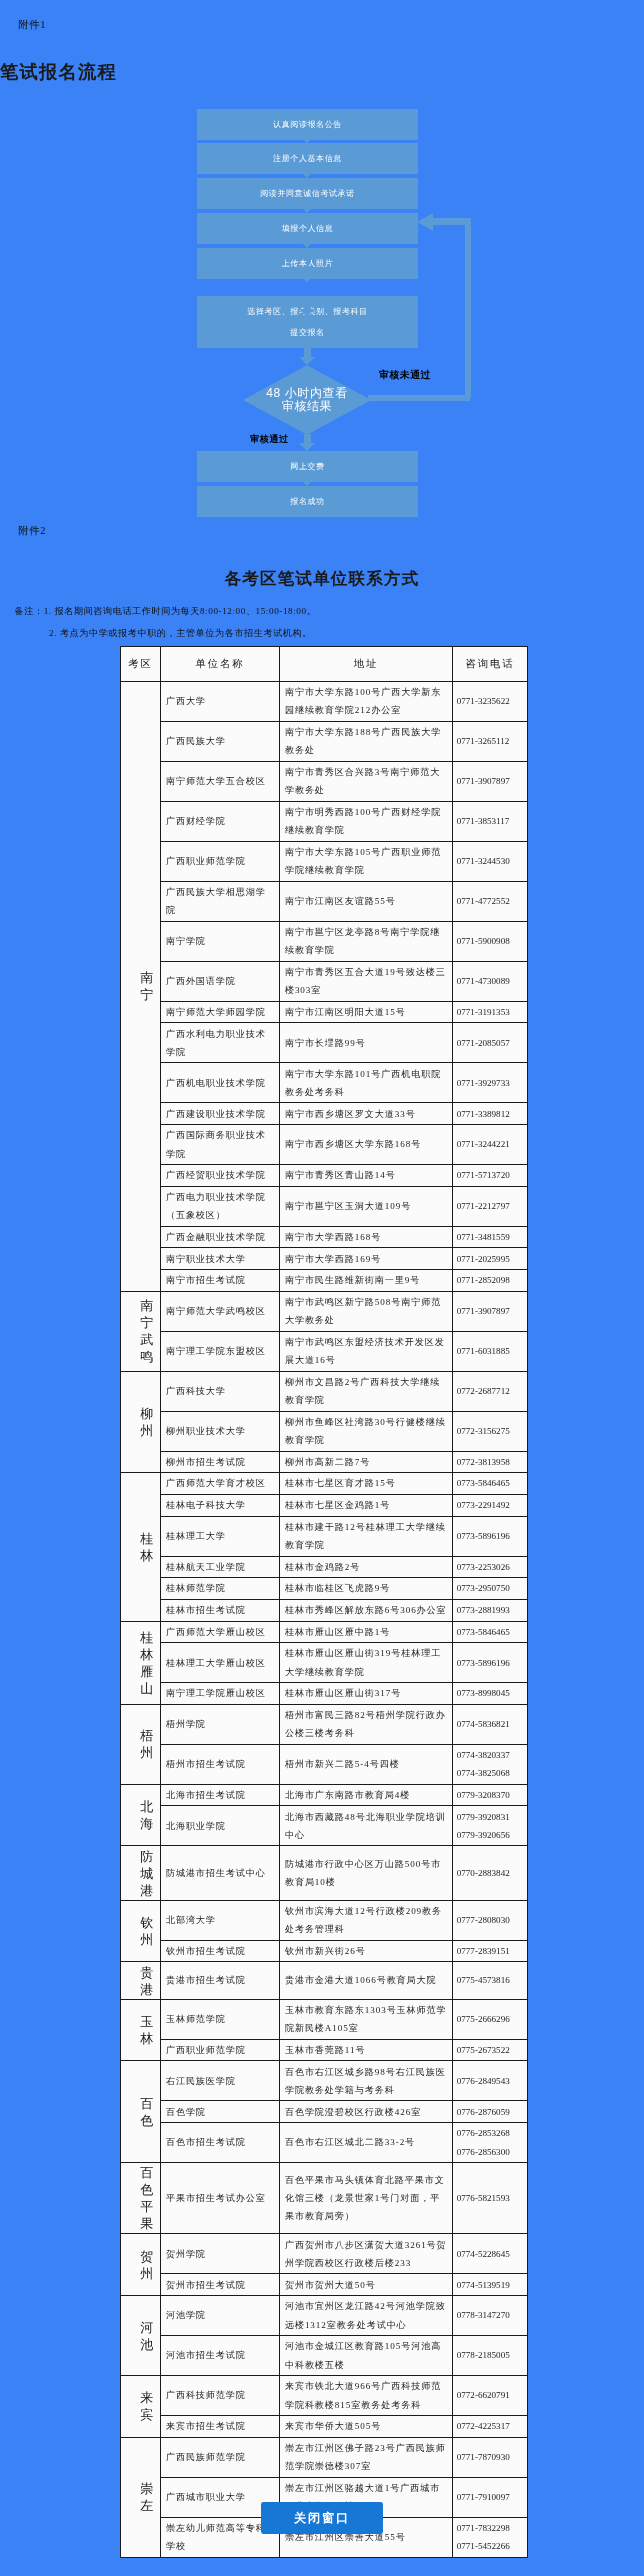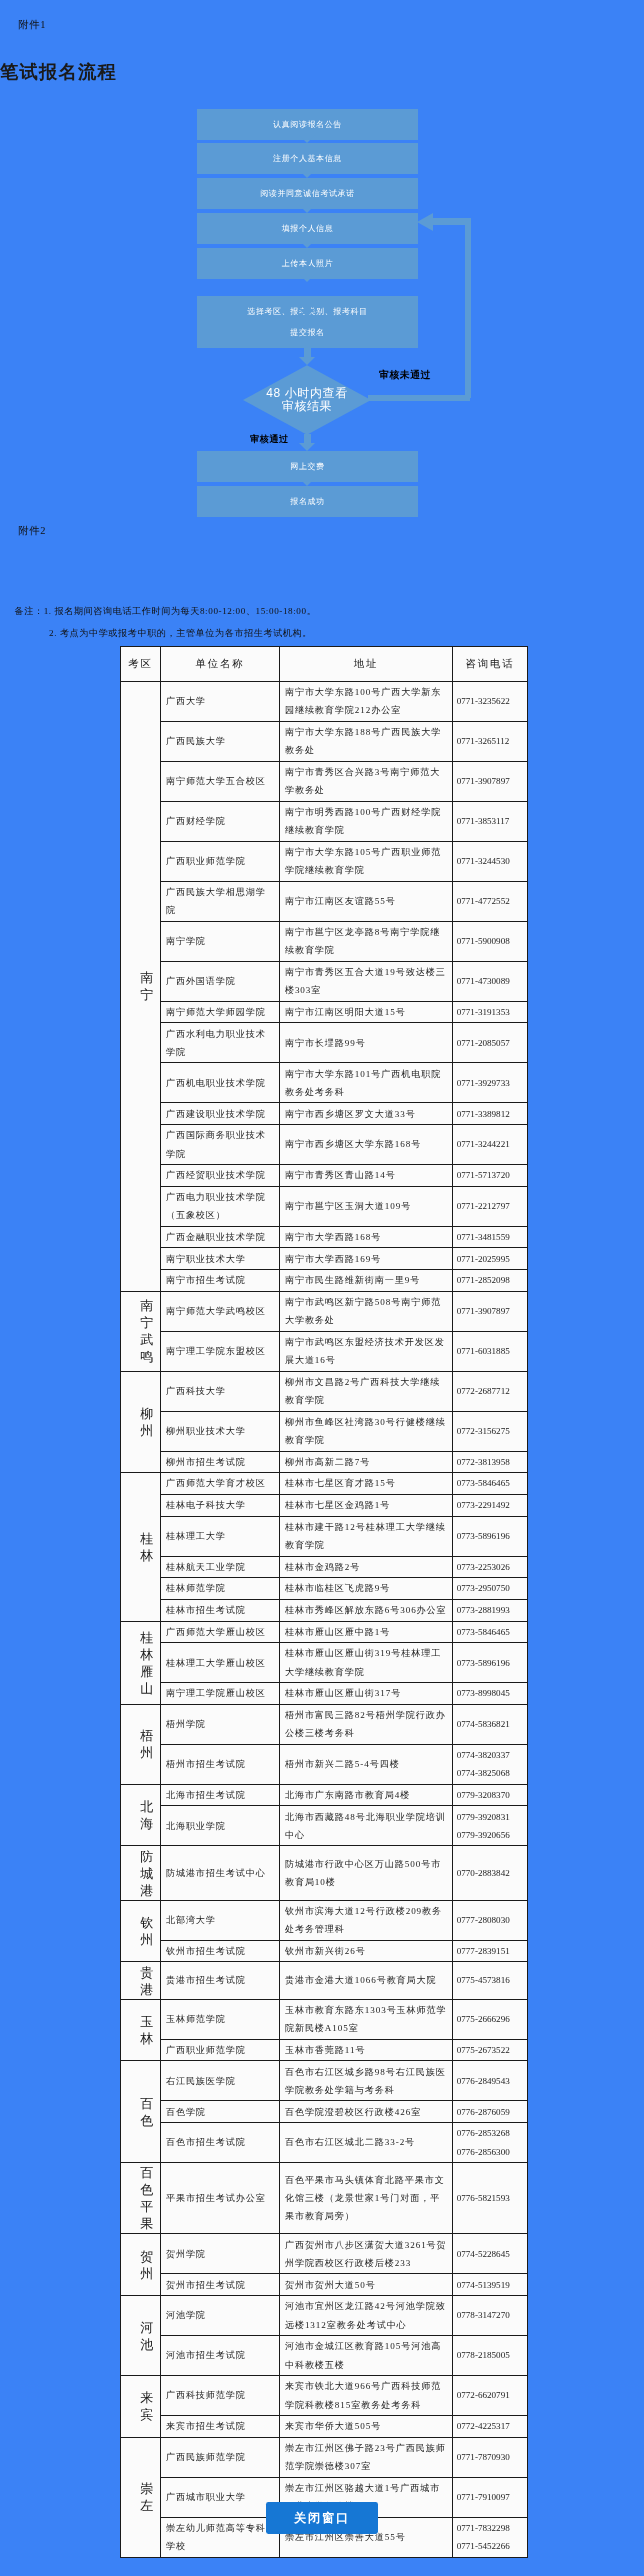--- a/index.html
+++ b/index.html
@@ -52,21 +52,21 @@
   .contact-table th,.contact-table td{border:0.6px solid #1a1a1a;vertical-align:middle;box-sizing:border-box;}
   .contact-table th{height:35px;font-size:10.4px;font-weight:normal;letter-spacing:1.8px;text-align:center;}
   .region-cell{font-size:13px;letter-spacing:3px;text-align:right;padding:1.2px 3.7px;line-height:17px;}
   .unit-cell{font-size:9.1px;letter-spacing:0.9px;padding:1.2px 4.9px;line-height:18.3px;}
   .addr-cell{font-size:9.1px;letter-spacing:0.9px;padding:1.2px 4.9px;line-height:18.3px;}
   .phone-cell{font-size:9.1px;padding:1.2px 3.7px;}
   .phone-line{line-height:18.3px;white-space:nowrap;}
 
   
   .close-btn{position:absolute;top:2502px;left:50%;transform:translateX(-50%);
-      width:112px;height:32px;background:#1677d4;border:none;border-radius:2.4px;cursor:pointer;
+      width:122px;height:32px;background:#1677d4;border:none;border-radius:2.4px;cursor:pointer;
       color:#fff;font-family:"Liberation Sans","DejaVu Sans",sans-serif;font-size:12.2px;font-weight:bold;letter-spacing:1.8px;}
 </style>
 </head>
 <body>
 
 <div class="page">
 
   <div id="att1" class="att-label">附件1</div>
   <div class="flow-title">笔试报名流程</div>
 
@@ -128,20 +128,21 @@
       <div class="head"></div>
     </div>
   <div class="flow-box" style="top:451px">网上交费</div>
   <div class="varrow" style="top:470px;height:16px">
       <div class="shaft" style="height:8px"></div>
       <div class="head"></div>
     </div>
   <div class="flow-box" style="top:486px">报名成功</div>
 
   <div id="att2" class="att-label">附件2</div>
+  <div class="contact-title">各考区笔试单位联系方式</div>
   <div id="note1" class="note-line">备注：1. 报名期间咨询电话工作时间为每天8:00-12:00、15:00-18:00。</div>
   <div id="note2" class="note-line">2. 考点为中学或报考中职的，主管单位为各市招生考试机构。</div>
 
   <table class="contact-table">
     <colgroup>
       <col class="c-region">
         <col class="c-unit">
         <col class="c-addr">
         <col class="c-phone">
     </colgroup>

